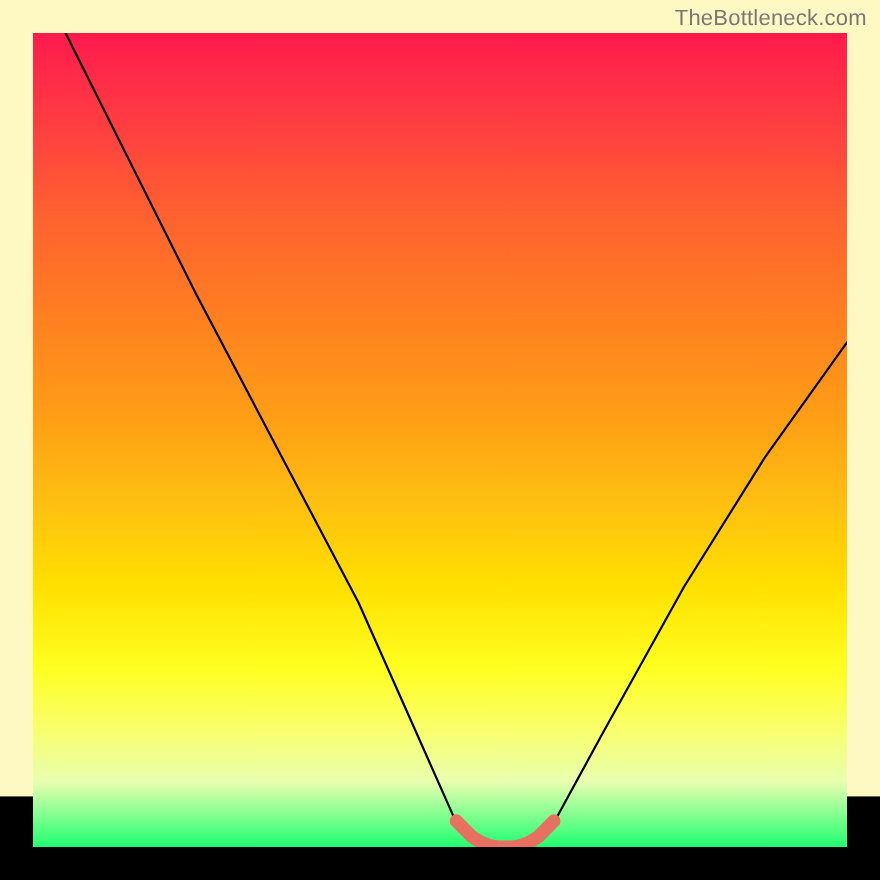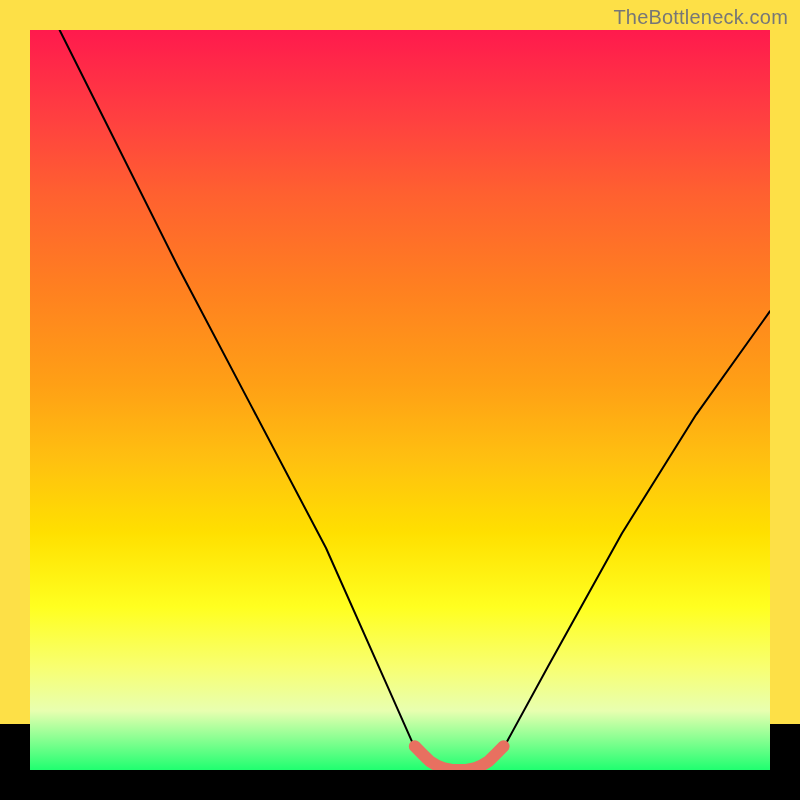--- a/index.html
+++ b/index.html
@@ -10,21 +10,21 @@
     background: #000;
     position: relative;
     font-family: Arial, sans-serif;
   }
   .frame {
     position: absolute;
     top: 0;
     left: 0;
     width: 800px;
     height: 724px;
-    background: #fde047;
+    background: #fef9c3;
   }
   .plot-area {
     position: absolute;
     top: 30px;
     left: 30px;
     width: 740px;
     height: 740px;
     background: linear-gradient(to bottom,
       #ff1a4d 0%,
       #ff4040 12%,

